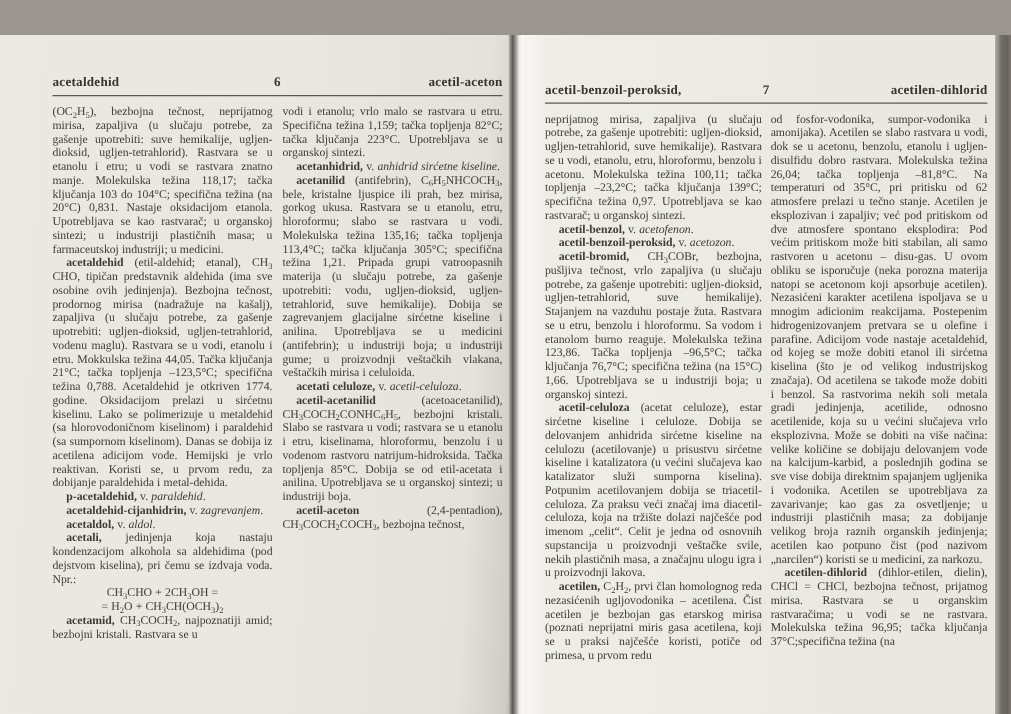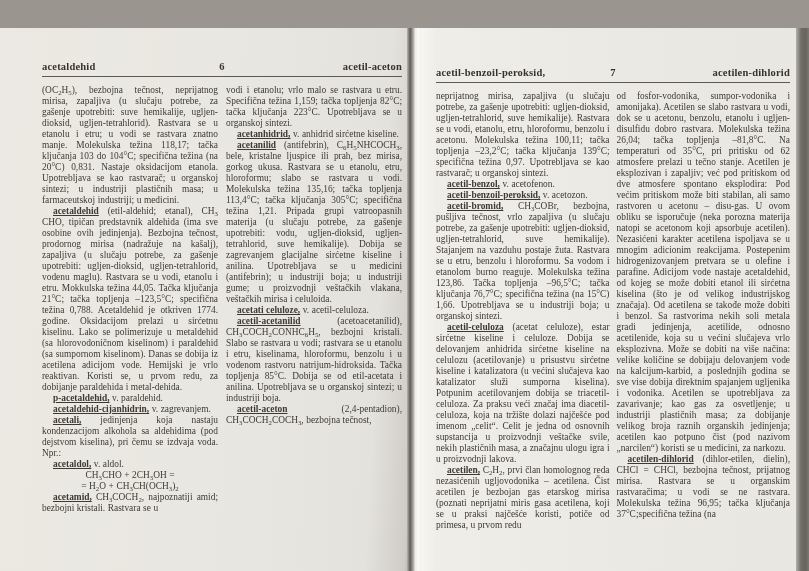--- a/index.html
+++ b/index.html
@@ -42,44 +42,44 @@
   .page.right .cols{gap:7px;}
   .col{width:176px;}
   .para{
     margin:0;text-align:justify;
     font-size:9.4px;line-height:11px;color:#3e3a33;
     word-spacing:.2px;
   }
   .para.entry{text-indent:11px;}
   .para.cont{text-indent:0;}
   .para.formula{text-align:center;text-indent:0;}
-  .bold{font-weight:bold;text-decoration:underline;}
-  .ital{}
+  .bold{font-weight:bold;}
+  .ital{font-style:italic;}
   .para sub{font-size:6.8px;line-height:0;vertical-align:-2px;}
 </style>
 </head>
 <body>
 
 <div class="book">
 
   <div class="page left">
     <div class="running-head">
       <span>acetaldehid</span>
       <span class="pageno">6</span>
       <span>acetil-aceton</span>
     </div>
     <div class="rule"></div>
     <div class="cols">
       <div class="col">
           <p class="para cont"><span>(OC</span><sub>2</sub><span>H</span><sub>5</sub><span>), bezbojna tečnost, neprijatnog mirisa, zapaljiva (u slučaju potrebe, za gašenje upotrebiti: suve hemikalije, ugljen-dioksid, ugljen-tetrahlorid). Rastvara se u etanolu i etru; u vodi se rastvara znatno manje. Molekulska težina 118,17; tačka ključanja 103 do 104°C; specifična težina (na 20°C) 0,831. Nastaje oksidacijom etanola. Upotrebljava se kao rastvarač; u organskoj sintezi; u industriji plastičnih masa; u farmaceutskoj industriji; u medicini.</span></p>
           <p class="para entry"><span class="bold">acetaldehid</span><span> (etil-aldehid; etanal), CH</span><sub>3</sub><span> CHO, tipičan predstavnik aldehida (ima sve osobine ovih jedinjenja). Bezbojna tečnost, prodornog mirisa (nadražuje na kašalj), zapaljiva (u slučaju potrebe, za gašenje upotrebiti: ugljen-dioksid, ugljen-tetrahlorid, vodenu maglu). Rastvara se u vodi, etanolu i etru. Mokkulska težina 44,05. Tačka ključanja 21°C; tačka topljenja –123,5°C; specifična težina 0,788. Acetaldehid je otkriven 1774. godine. Oksidacijom prelazi u sirćetnu kiselinu. Lako se polimerizuje u metaldehid (sa hlorovodoničnom kiselinom) i paraldehid (sa sumpornom kiselinom). Danas se dobija iz acetilena adicijom vode. Hemijski je vrlo reaktivan. Koristi se, u prvom redu, za dobijanje paraldehida i metal-dehida.</span></p>
           <p class="para entry"><span class="bold">p-acetaldehid,</span><span> v. </span><span class="ital">paraldehid</span><span>.</span></p>
           <p class="para entry"><span class="bold">acetaldehid-cijanhidrin,</span><span> v. </span><span class="ital">zagrevanjem</span><span>.</span></p>
+          <p class="para entry"><span class="bold">acetaldol,</span><span> v. </span><span class="ital">aldol</span><span>.</span></p>
           <p class="para entry"><span class="bold">acetali,</span><span> jedinjenja koja nastaju kondenzacijom alkohola sa aldehidima (pod dejstvom kiselina), pri čemu se izdvaja voda. Npr.:</span></p>
-          <p class="para entry"><span class="bold">acetaldol,</span><span> v. </span><span class="ital">aldol</span><span>.</span></p>
           <p class="para formula"><span>CH</span><sub>3</sub><span>CHO + 2CH</span><sub>3</sub><span>OH =</span></p>
           <p class="para formula"><span>= H</span><sub>2</sub><span>O + CH</span><sub>3</sub><span>CH(OCH</span><sub>3</sub><span>)</span><sub>2</sub></p>
           <p class="para entry"><span class="bold">acetamid,</span><span> CH</span><sub>3</sub><span>COCH</span><sub>2</sub><span>, najpoznatiji amid; bezbojni kristali. Rastvara se u</span></p>
         </div>
       <div class="col">
           <p class="para cont"><span>vodi i etanolu; vrlo malo se rastvara u etru. Specifična težina 1,159; tačka topljenja 82°C; tačka ključanja 223°C. Upotrebljava se u organskoj sintezi.</span></p>
           <p class="para entry"><span class="bold">acetanhidrid,</span><span> v. </span><span class="ital">anhidrid sirćetne kiseline</span><span>.</span></p>
           <p class="para entry"><span class="bold">acetanilid</span><span> (antifebrin), C</span><sub>6</sub><span>H</span><sub>5</sub><span>NHCOCH</span><sub>3</sub><span>, bele, kristalne ljuspice ili prah, bez mirisa, gorkog ukusa. Rastvara se u etanolu, etru, hloroformu; slabo se rastvara u vodi. Molekulska težina 135,16; tačka topljenja 113,4°C; tačka ključanja 305°C; specifična težina 1,21. Pripada grupi vatroopasnih materija (u slučaju potrebe, za gašenje upotrebiti: vodu, ugljen-dioksid, ugljen-tetrahlorid, suve hemikalije). Dobija se zagrevanjem glacijalne sirćetne kiseline i anilina. Upotrebljava se u medicini (antifebrin); u industriji boja; u industriji gume; u proizvodnji veštačkih vlakana, veštačkih mirisa i celuloida.</span></p>
           <p class="para entry"><span class="bold">acetati celuloze,</span><span> v. </span><span class="ital">acetil-celuloza</span><span>.</span></p>
           <p class="para entry"><span class="bold">acetil-acetanilid</span><span> (acetoacetanilid), CH</span><sub>3</sub><span>COCH</span><sub>2</sub><span>CONHC</span><sub>6</sub><span>H</span><sub>5</sub><span>, bezbojni kristali. Slabo se rastvara u vodi; rastvara se u etanolu i etru, kiselinama, hloroformu, benzolu i u vodenom rastvoru natrijum-hidroksida. Tačka topljenja 85°C. Dobija se od etil-acetata i anilina. Upotrebljava se u organskoj sintezi; u industriji boja.</span></p>

